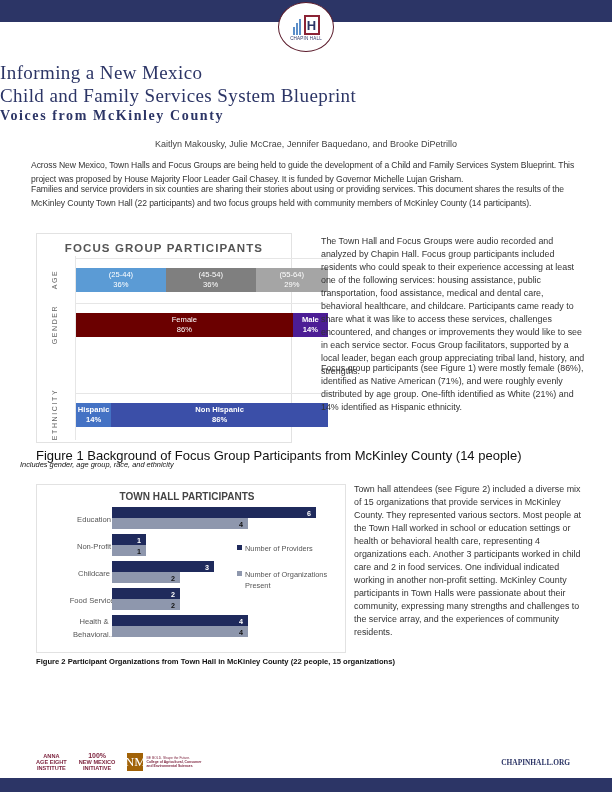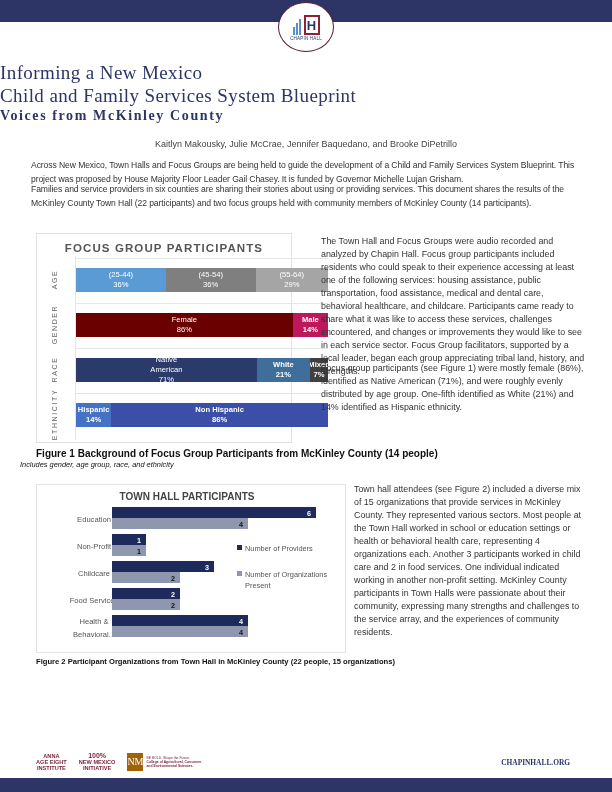--- a/index.html
+++ b/index.html
@@ -27,37 +27,37 @@
 
   .fig1 { position: absolute; left: 36px; top: 233px; width: 256px; height: 210px; border: 1px solid #e2e2e2; background: #fff; }
   .fig1-title { position: absolute; left: 0; top: 8px; width: 100%; text-align: center; font-size: 11.5px; font-weight: bold; color: #555; letter-spacing: 1.1px; }
   .fig1-plot { position: absolute; left: 22px; top: 22px; width: 252px; height: 184px; border-left: 1px solid #e6e6e6; margin-left: 16px; }
   .fig1-row { position: absolute; left: 0; width: 252px; height: 44px; border-top: 1px solid #e6e6e6; }
   .fig1-axis-label { position: absolute; font-size: 7px; color: #666; letter-spacing: 1.6px; transform: rotate(-90deg); transform-origin: center; white-space: nowrap; width: 60px; text-align: center; }
   .fig1-bar { position: absolute; left: 0; top: 9px; height: 24px; width: 252px; display: flex; }
   .seg { height: 100%; display: flex; flex-direction: column; align-items: center; justify-content: center; color: #fff; font-size: 7.6px; line-height: 10px; text-align: center; overflow: hidden; white-space: nowrap; }
   .seg.bold { font-weight: bold; }
 
-  .fig1-caption { position: absolute; left: 36px; top: 448px; font-size: 10px; font-weight: bold; color: #111; }
+  .fig1-caption { position: absolute; left: 36px; top: 448px; font-size: 13px; font-weight: normal; color: #111; }
   .fig1-subcaption { position: absolute; left: 20px; top: 460px; font-size: 7.4px; font-style: italic; color: #111; }
 
   .col-text { position: absolute; font-size: 8.9px; line-height: 13px; color: #333; }
   .right-1 { left: 321px; top: 235px; width: 264px; }
   .right-2 { left: 321px; top: 362px; width: 264px; }
   .right-3 { left: 354px; top: 483px; width: 232px; }
 
   .fig2 { position: absolute; left: 36px; top: 484px; width: 310px; height: 169px; border: 1px solid #e2e2e2; background:#fff; }
   .fig2-title { position: absolute; left: 60px; top: 6px; width: 180px; text-align: center; font-size: 10px; color: #444; font-weight: bold; }
   .fig2-svg { position: absolute; left: 0; top: 0; }
   .fig2-caption { position: absolute; left: 36px; top: 657px; font-size: 7.6px; font-weight: bold; color: #111; }
 
   .footer-logos { position: absolute; left: 36px; top: 752px; display: flex; align-items: center; gap: 12px; }
   .flogo { color: #7a1f3a; font-weight: bold; font-family: "Liberation Sans", sans-serif; font-size: 5.6px; line-height: 6px; text-align: center; }
   .flogo-nm { display: flex; align-items: center; gap: 3px; }
-  .nm-box { width: 16px; height: 18px; background: #a16207; color: #fff; font-family: "Liberation Serif", serif; font-size: 10px; display:flex; align-items:center; justify-content:center; }
+  .nm-box { width: 16px; height: 18px; background: #a16207; color: #fff; font-family: "Liberation Serif", serif; font-size: 13px; display:flex; align-items:center; justify-content:center; }
   .nm-text { font-size: 3.4px; line-height: 4px; color: #7a1f3a; }
   .footer-url { position: absolute; right: 42px; top: 758px; font-family: "Liberation Serif", serif; font-weight: bold; font-size: 7.4px; color: #2c3566; }
   .bottom-band { position: absolute; left: 0; top: 778px; width: 612px; height: 14px; background: #2c3566; }
 </style>
 </head>
 <body>
 
 <div class="top-band"></div>
 <div class="logo-circle">
   <div class="logo-mark">
@@ -97,41 +97,23 @@
           </div>
         </div>
       </div>
       <div class="fig1-row" style="top: 47px;">
         <div class="fig1-axis-label" style="left: -52px; top: 17px;">GENDER</div>
         <div class="fig1-bar">
           <div class="seg" style="width: 216.72px; background: rgb(107, 0, 0); justify-content: center;">
             <div>Female</div>
             <div>86%</div>
           </div>
-          <div class="seg bold" style="width: 35.28px; background: #be185d;">
+          <div class="seg bold" style="width: 35.28px; background: #4c1d95;">
             <div>Male</div>
             <div>14%</div>
-          </div>
-        </div>
-      </div>
-      <div class="fig1-row" style="top: 92px;">
-        <div class="fig1-axis-label" style="left: -52px; top: 17px;">RACE</div>
-        <div class="fig1-bar">
-          <div class="seg" style="width: 180.727px; background: rgb(42, 58, 107);">
-            <div>Native</div>
-            <div>American</div>
-            <div>71%</div>
-          </div>
-          <div class="seg bold" style="width: 53.4545px; background: rgb(62, 110, 153);">
-            <div>White</div>
-            <div>21%</div>
-          </div>
-          <div class="seg bold" style="width: 17.8182px; background: rgb(64, 64, 64);">
-            <div>Mixed</div>
-            <div>7%</div>
           </div>
         </div>
       </div>
       <div class="fig1-row" style="top: 137px;">
         <div class="fig1-axis-label" style="left: -52px; top: 17px;">ETHNICITY</div>
         <div class="fig1-bar">
           <div class="seg bold" style="width: 35.28px; background: rgb(68, 114, 196);">
             <div>Hispanic</div>
             <div>14%</div>
           </div>

